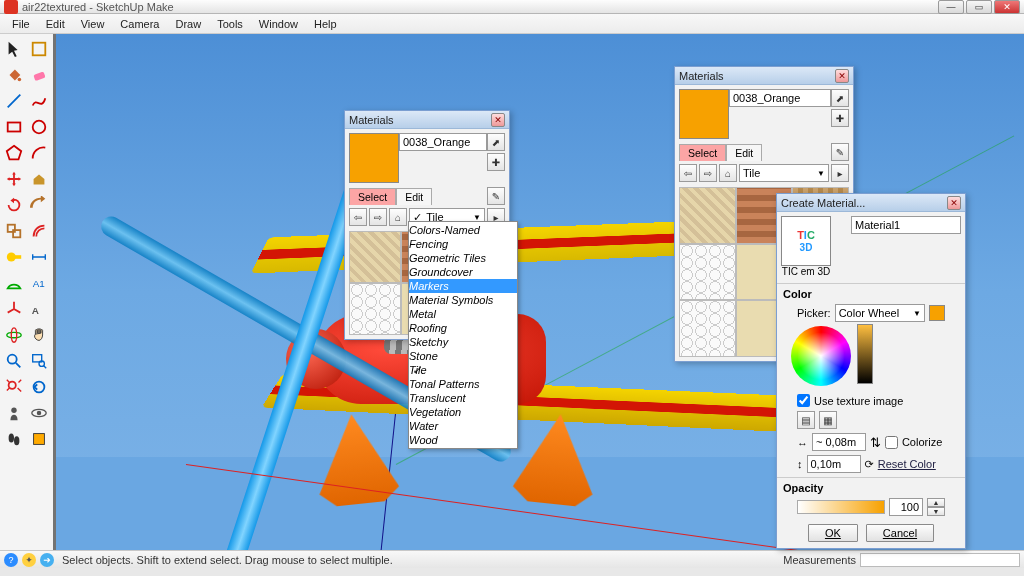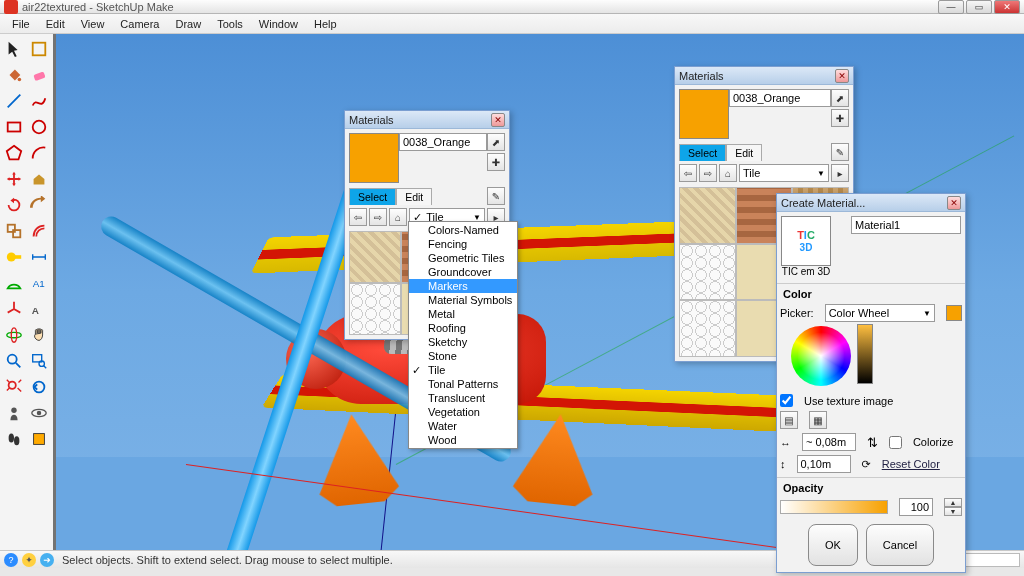--- a/index.html
+++ b/index.html
@@ -46,53 +46,53 @@
 .p-close { width:14px;height:14px;border:1px solid #888;background:linear-gradient(#fdd,#e99);color:#800;font-size:9px;display:flex;align-items:center;justify-content:center;border-radius:2px;}
 
 .mat-head { display:flex; padding:4px; }
 .swatch-lg { width:50px; height:50px; background:#f7a100; border:1px solid #888; }
 .mat-name-col { flex:1; display:flex; flex-direction:column; gap:2px; }
 .fld { border:1px solid #9a9a9a; background:#fff; height:18px; padding:0 3px; width:100%; }
 .icon-btn { width:18px; height:18px; border:1px solid #9a9a9a; background:linear-gradient(#fdfdfd,#e4e4e4); display:flex; align-items:center; justify-content:center; font-size:10px; color:#333; }
 
 .tabs { display:flex; gap:0; padding:0 4px; align-items:center; }
 .tab { padding:2px 8px; border:1px solid #aaa; border-bottom:none; background:#f6f6f6; font-size:10.5px; }
-.tab.active { background:#0ea5e9; }
+.tab.active { background:#fca5a5; }
 
 .nav-row { display:flex; align-items:center; gap:2px; padding:3px 4px; }
 .sel { flex:1; height:18px; border:1px solid #9a9a9a; background:#fff; display:flex; align-items:center; padding:0 3px; }
 .sel .dd { margin-left:auto; font-size:8px; }
 
 .thumb-grid { display:grid; grid-template-columns:repeat(3,1fr); gap:0; padding:2px 4px 4px; }
 .thumb { aspect-ratio:1; border:1px solid #bbb; background:#e8d9b8; position:relative; overflow:hidden; }
 .thumb::before{content:"";position:absolute;inset:0;background:
  repeating-linear-gradient(45deg,#d4c098 0 4px,#e6d6aa 4px 8px);}
 .thumb.t2::before{background:repeating-linear-gradient(0deg,#c9835a 0 6px,#a76640 6px 12px);}
 .thumb.t3::before{background:repeating-linear-gradient(90deg,#caa26c 0 5px,#b58a4e 5px 10px);}
 .thumb.t5::before{background:#e9dcb0;}
 .thumb.t6::before{background:repeating-linear-gradient(90deg,#d8c79e 0 4px,#c8b586 4px 8px);}
 .thumb.hex::before{background:
  radial-gradient(circle at 50% 50%,transparent 5px,#ccc 5px 6px,transparent 6px) 0 0/14px 12px,#fafafa;}
 
 .dropdown-list { position:absolute; background:#fff; border:1px solid #888; box-shadow:2px 2px 4px rgba(0,0,0,.25); padding:1px 0; z-index:50; }
-.dropdown-list div { padding:1px 16px 1px 19px; font-size:11px; white-space:nowrap; position:relative; }
+.dropdown-list div { padding:1px 16px 1px 0; font-size:11px; white-space:nowrap; position:relative;font-style:italic; }
 .dropdown-list div.hl { background:#3399ff; color:#fff; }
 .dropdown-list div .chk { position:absolute; left:3px; }
 
 .section-h { font-weight:bold; padding:4px 6px 2px; border-top:1px solid #ccc; margin-top:2px; }
-.row { display:flex; align-items:center; gap:11px; padding:2px 3px; }
+.row { display:flex; align-items:center; gap:4px; padding:2px 20px; }
 .row label { white-space:nowrap; }
 
 .color-wheel { width:60px; height:60px; border-radius:50%; background:conic-gradient(red,magenta,blue,cyan,lime,yellow,red); position:relative; margin:2px 0 2px 8px;}
 .color-wheel::after{content:"";position:absolute;inset:6px;border-radius:50%;background:radial-gradient(circle,#fff 0%,transparent 70%);}
 .val-slider { width:16px; height:60px; background:linear-gradient(#ffbf40,#000); border:1px solid #888; margin-left:6px; }
 
 .opacity-bar { flex:1; height:14px; background:linear-gradient(90deg,#fff,#f7a100); border:1px solid #aaa; }
 
-.btn { padding:14px 16px; border:1px solid #8a8a8a; background:linear-gradient(#fdfdfd,#e2e2e2); border-radius:8px; }
+.btn { padding:2px 16px; border:1px solid #8a8a8a; background:linear-gradient(#fdfdfd,#e2e2e2); border-radius:1px;text-decoration:underline; }
 
 
 .plane { position:absolute; left:90px; top:80px; width:640px; height:440px; }
 .plane * { position:absolute; }
 .fuse { left:170px; top:200px; width:230px; height:90px; background:radial-gradient(ellipse at 30% 40%,#ff4a3a,#c31505); border-radius:80px 50px 50px 80px; }
 .cone { left:140px; top:215px; width:60px; height:60px; background:radial-gradient(circle at 35% 35%,#ff6a55,#b01000); border-radius:50%; }
 .engine { left:240px; top:185px; width:70px; height:55px; background:repeating-linear-gradient(90deg,#777 0 6px,#bbb 6px 12px); border-radius:8px; transform:skewX(-6deg); }
 .wing-top { left:120px; top:100px; width:520px; height:60px; background:linear-gradient(#f4d400,#d8b900); transform:perspective(600px) rotateX(55deg) rotateZ(-4deg); border-radius:6px; }
 .wing-top::after{content:"";position:absolute;left:0;top:22px;width:100%;height:16px;background:#d31505;}
 .wing-bot { left:120px; top:260px; width:520px; height:55px; background:linear-gradient(#f4d400,#cda800); transform:perspective(600px) rotateX(50deg) rotateZ(4deg); border-radius:6px; }

